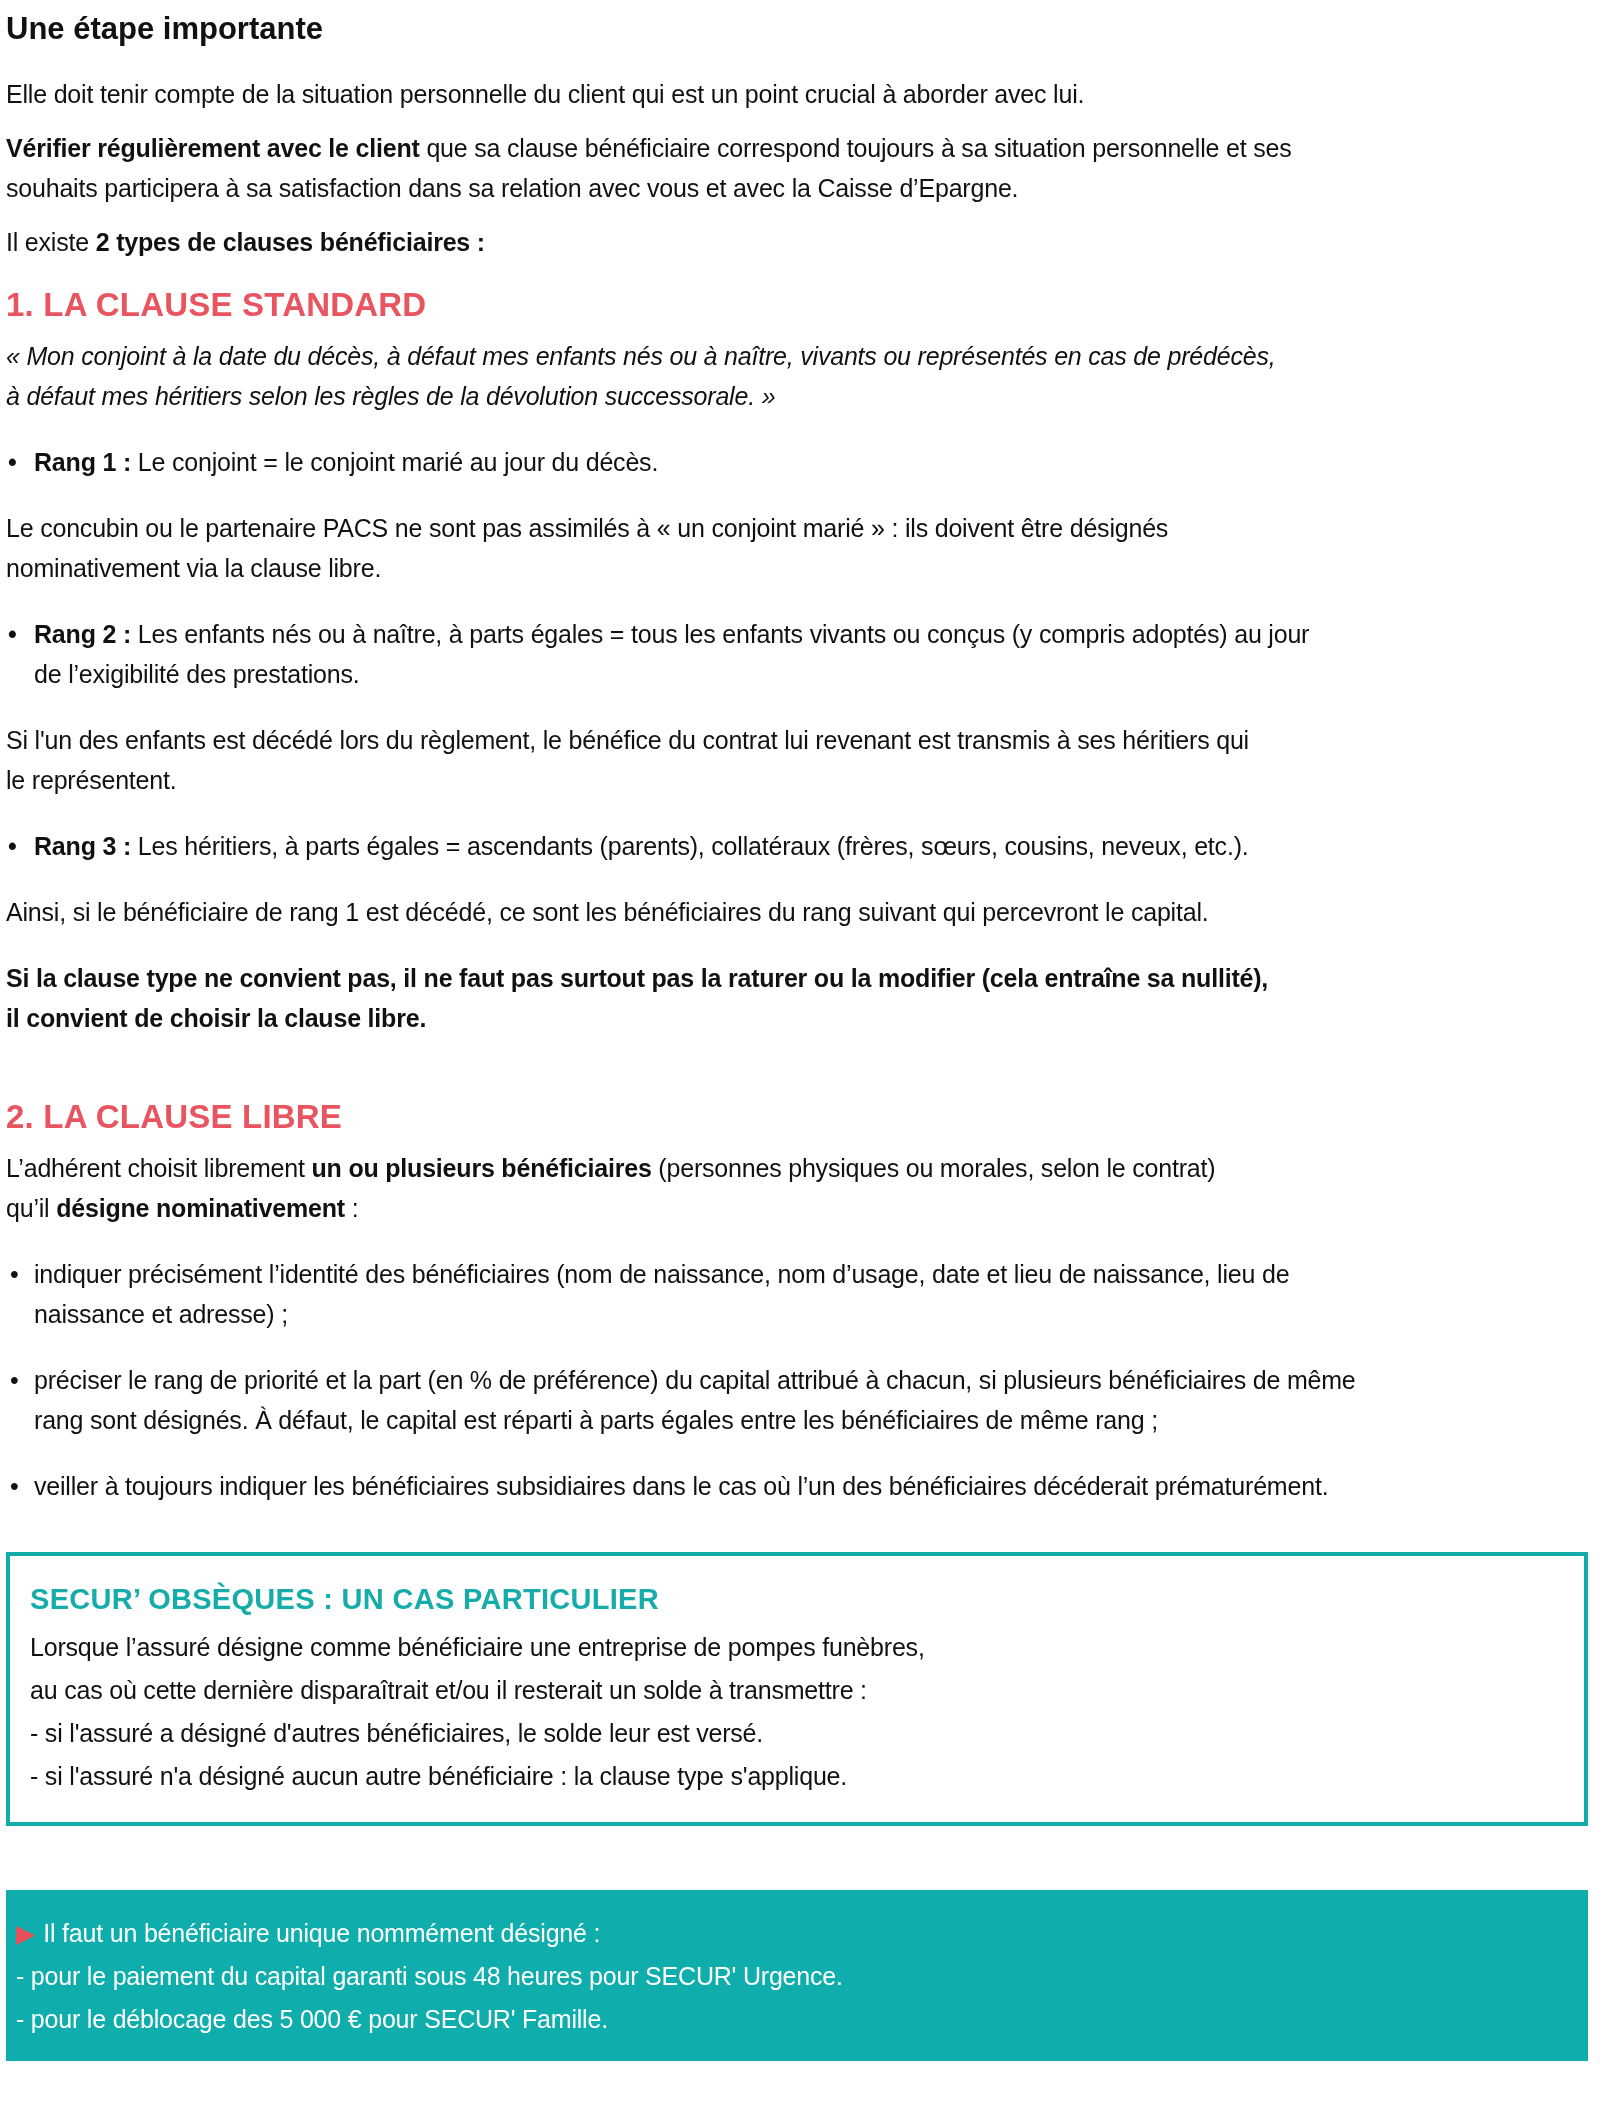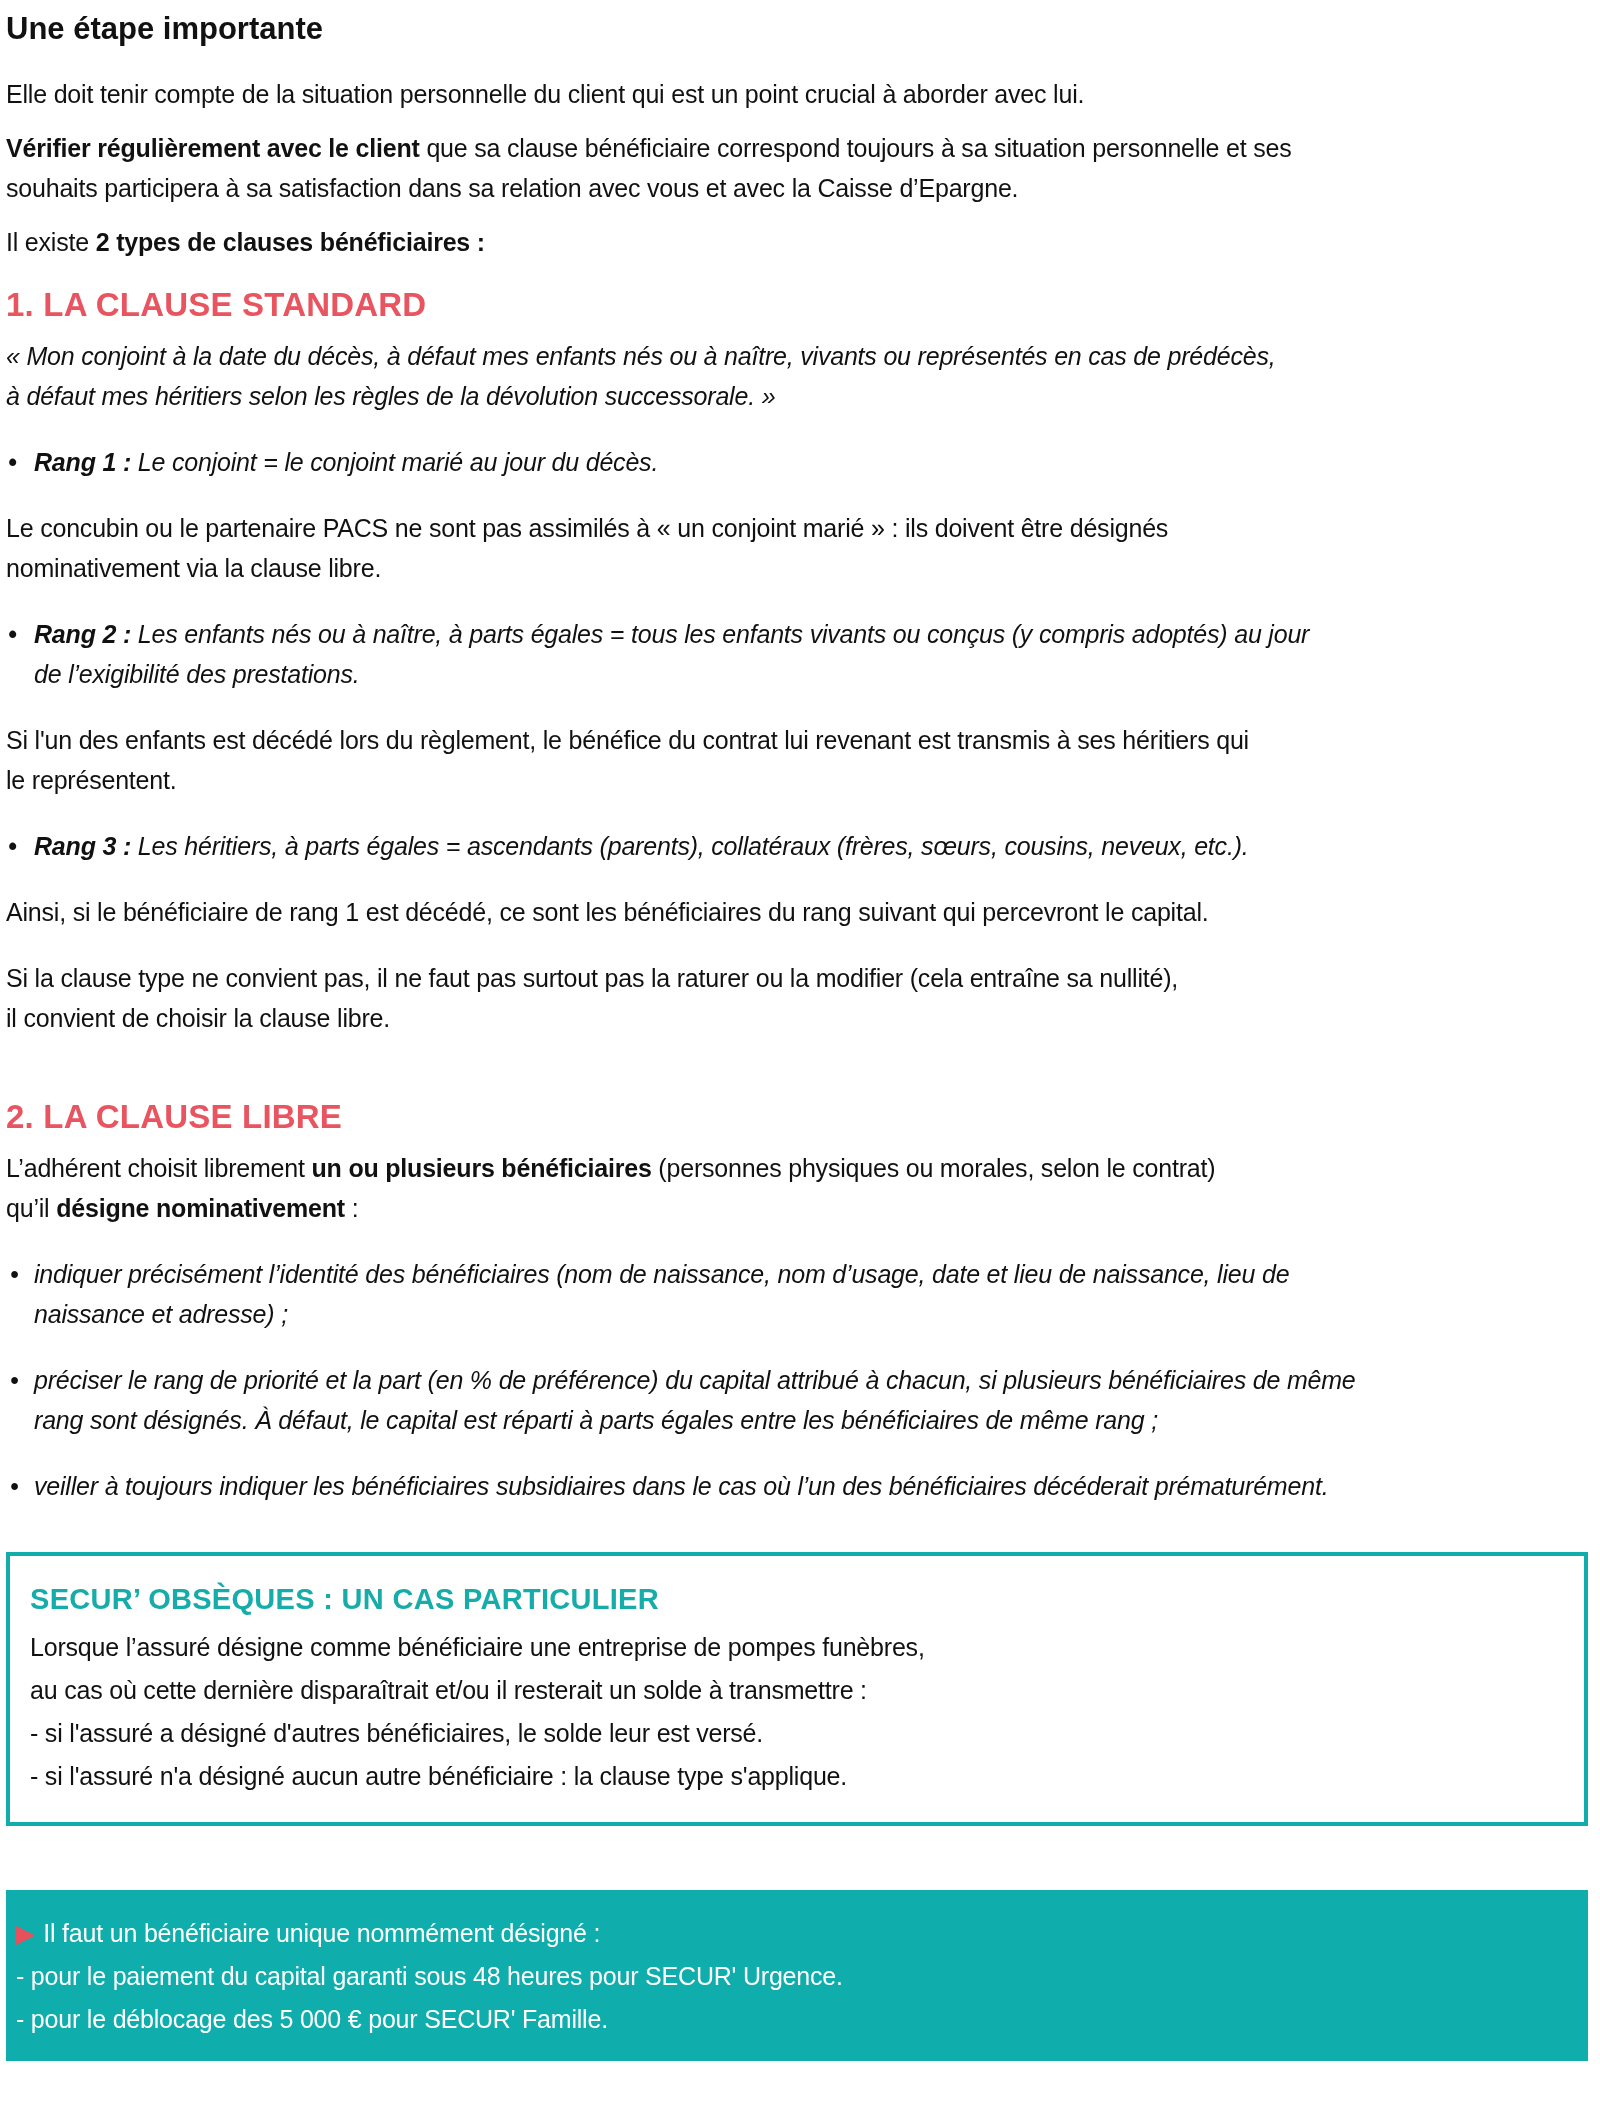--- a/index.html
+++ b/index.html
@@ -30,31 +30,30 @@
     font-weight:bold;
     margin:26px 0 14px 0;
     letter-spacing:0.2px;
   }
   .section-heading.big-gap{margin-top:62px;}
   .quote{font-style:italic;margin:0 0 14px 0;}
   .bullet-item{
     position:relative;
     padding-left:28px;
     margin:26px 0 26px 0;
-    font-style:italic;
   }
   .bullet-item::before{
     content:"\2022";
     position:absolute;
     left:2px;
     top:0;
     font-weight:bold;
   }
   .bullet-item.small-bullet::before{font-weight:normal;left:4px;}
-  .warning{font-weight:normal;margin:26px 0 0 0;}
+  .warning{font-weight:bold;margin:26px 0 0 0;}
   .secur-box{
     border:4px solid #12adaa;
     margin:46px 0 0 0;
     padding:24px 20px 24px 20px;
     text-align:left;
   }
   .secur-box-heading{
     color:#15aca9;
     font-size:29px;
     line-height:38px;

